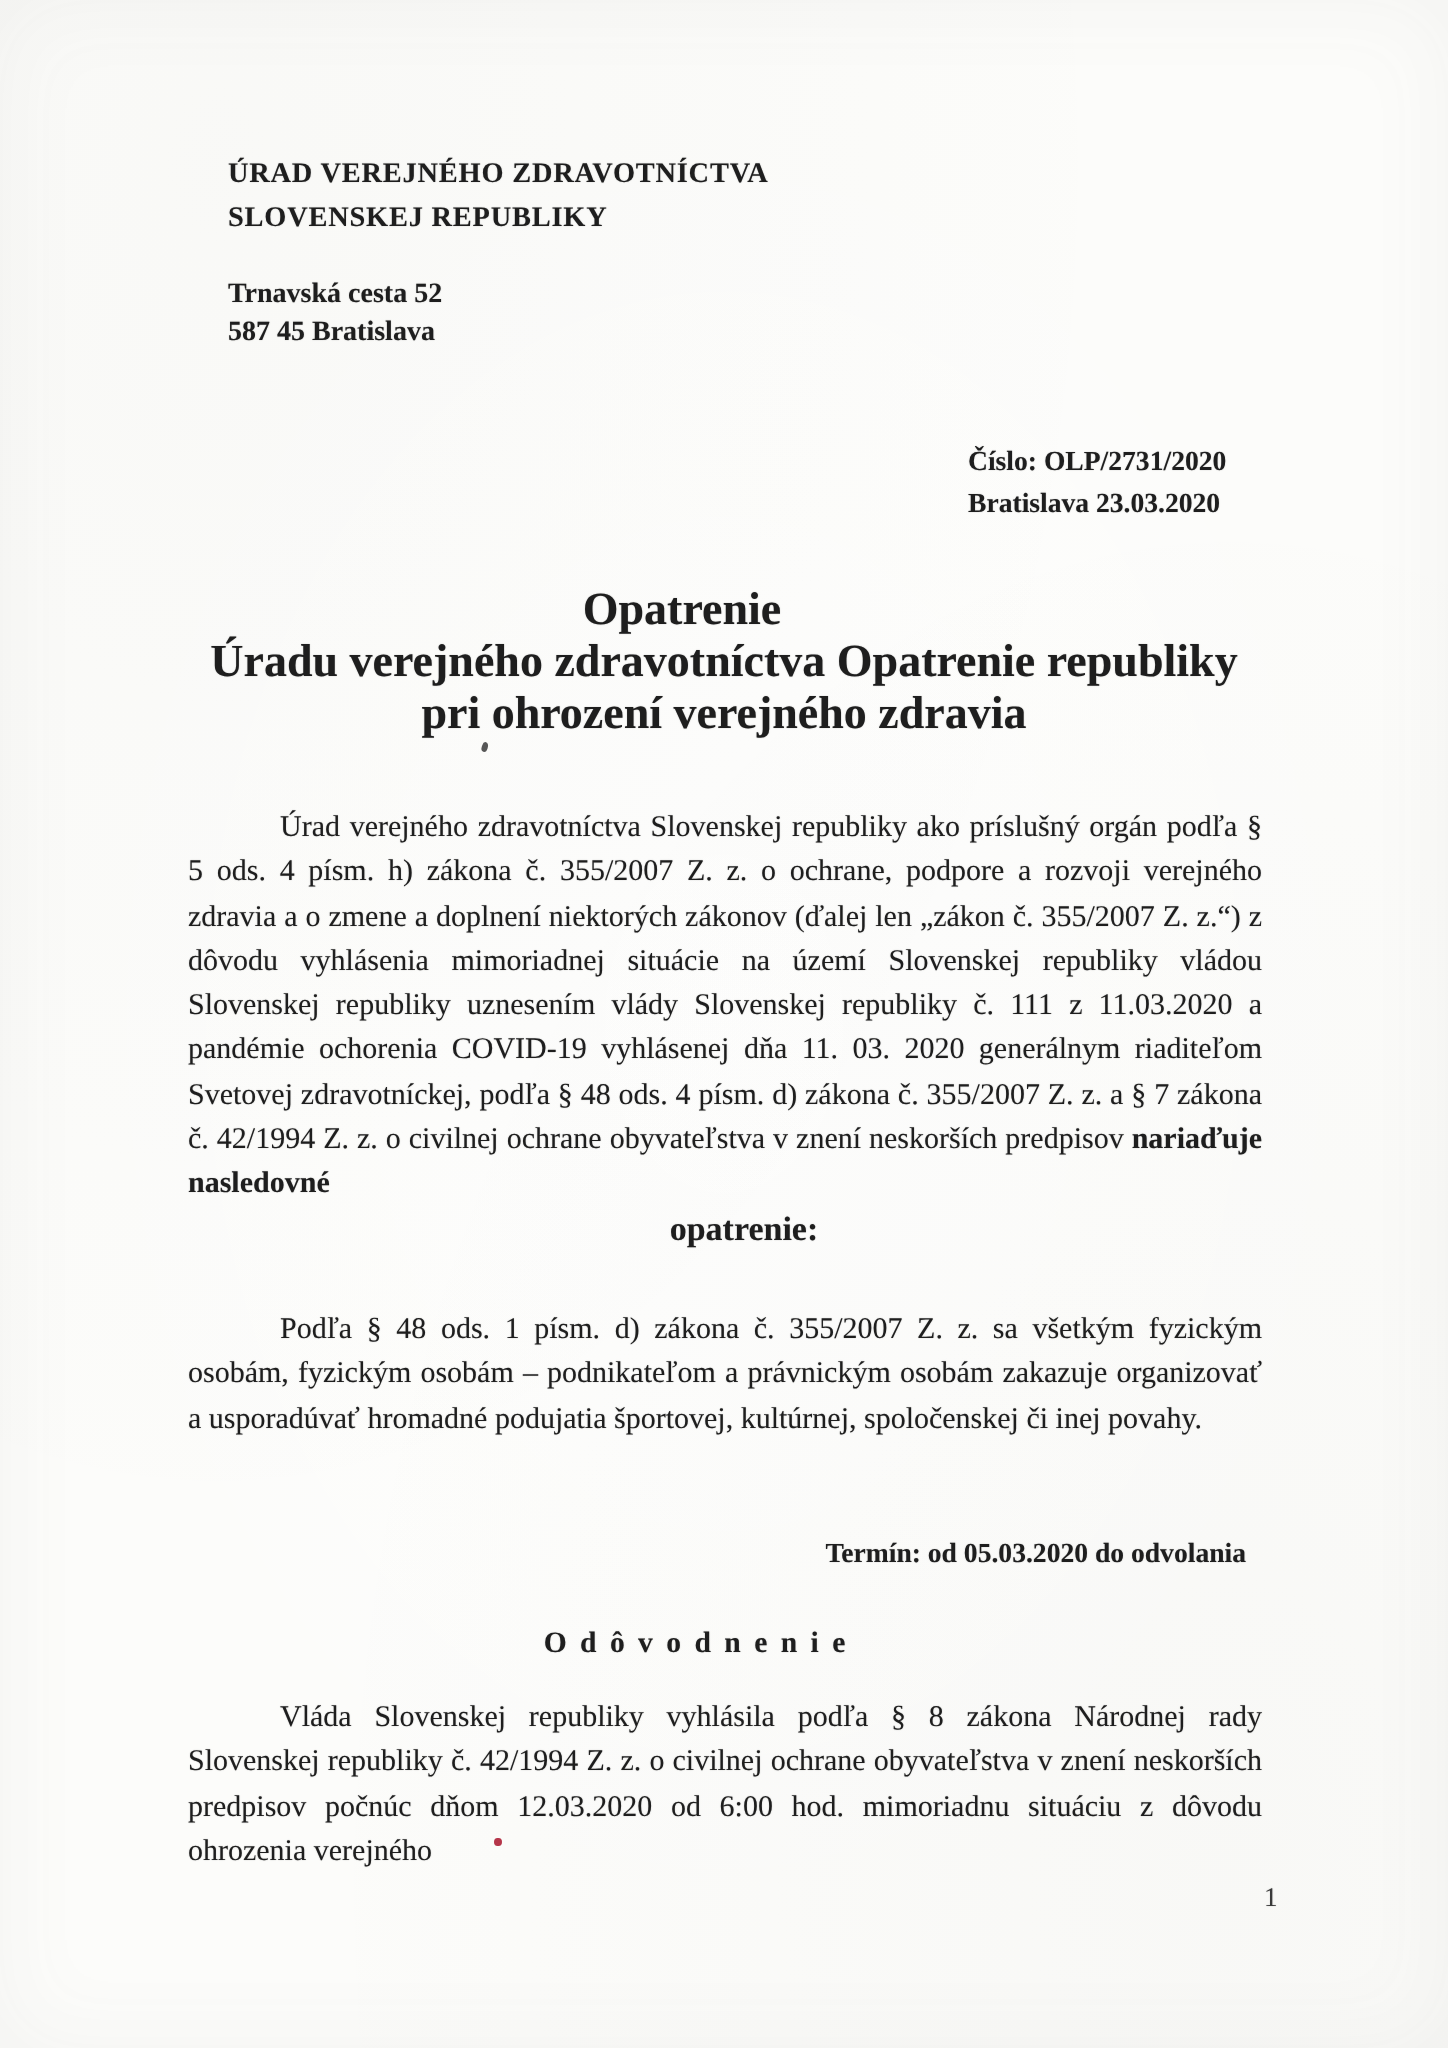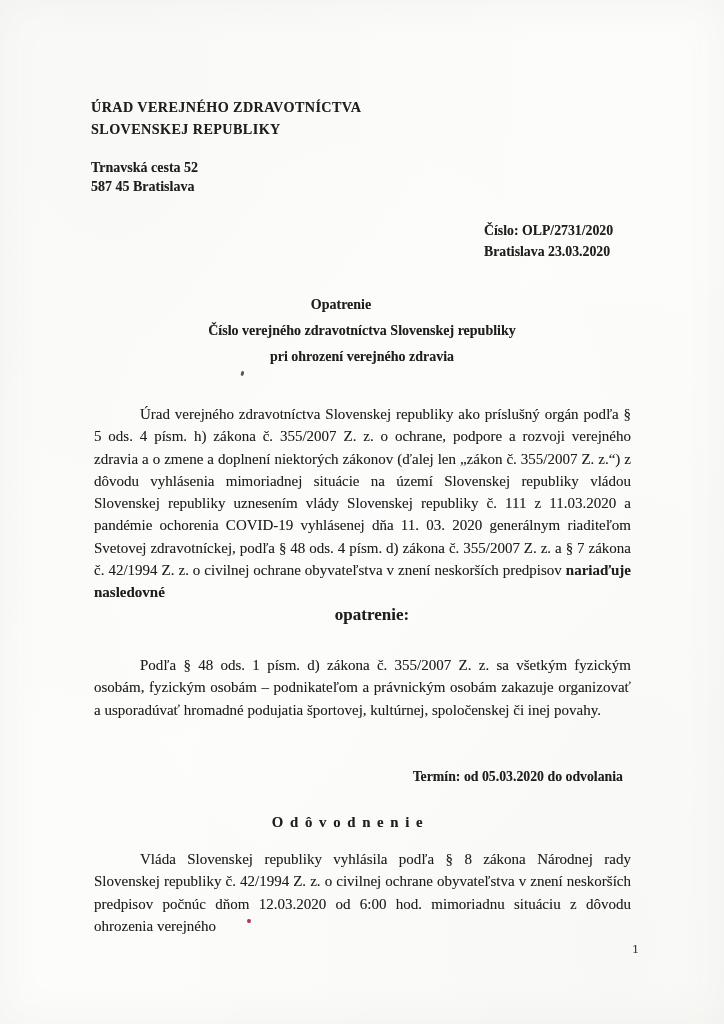--- a/index.html
+++ b/index.html
@@ -19,31 +19,31 @@
     background:
       radial-gradient(ellipse at 15% 8%, rgba(90,90,80,0.018), transparent 55%),
       radial-gradient(ellipse at 85% 92%, rgba(90,90,80,0.025), transparent 55%),
       radial-gradient(ellipse at 50% 50%, rgba(255,255,255,0.6), transparent 70%),
       #fcfcfa;
     box-shadow: inset 0 0 45px rgba(110,110,100,0.06);
     text-shadow: 0 0 0.6px rgba(30,30,30,0.35);
   }
 
   
-  .letterhead { position: absolute; top: 77px; left: 91px; margin-top: 20px; }
+  .letterhead { position: absolute; top: 77px; left: 114px; }
   .org-name { font-weight: bold; font-size: 14.2px; line-height: 21.5px; letter-spacing: 0.4px; }
   .org-address { margin-top: 19px; font-weight: bold; font-size: 14px; line-height: 18.7px; }
 
   
   .ref-block { position: absolute; top: 221px; left: 484px; font-size: 13.8px; line-height: 20.5px; font-weight: bold; }
 
   
   .doc-title {
     position: absolute; top: 292px; left: 0; width: 724px;
-    text-align: center; font-weight: bold; font-size: 14px; line-height: 26px;
+    text-align: center; font-weight: bold; font-size: 23px; line-height: 26px;
     margin: 0;
   }
   .title-line { display: block; }
   .title-line1 { transform: translateX(-21px); }
 
   
   .para {
     position: absolute; left: 94px; width: 537px; margin: 0;
     font-size: 15px; line-height: 22.3px;
     text-align: justify; text-indent: 46px;
@@ -97,21 +97,21 @@
     </div>
   </header>
 
   <div class="ref-block">
     <div>Číslo: OLP/2731/2020</div>
     <div>Bratislava 23.03.2020</div>
   </div>
 
   <h1 class="doc-title">
     <span class="title-line title-line1">Opatrenie</span>
-    <span class="title-line">Číslo verejného zdravotníctva Slovenskej republiky</span>
+    <span class="title-line">Úradu verejného zdravotníctva Opatrenie republiky</span>
     <span class="title-line">pri ohrození verejného zdravia</span>
   </h1>
 
   <p class="para preamble"><span>Úrad verejného zdravotníctva Slovenskej republiky ako príslušný orgán podľa § 5 ods. 4 písm. h) zákona č. 355/2007 Z. z. o ochrane, podpore a rozvoji verejného zdravia a o zmene a doplnení niektorých zákonov (ďalej len „zákon č. 355/2007 Z. z.“) z dôvodu vyhlásenia mimoriadnej situácie na území Slovenskej republiky vládou Slovenskej republiky uznesením vlády Slovenskej republiky č. 111 z 11.03.2020 a pandémie ochorenia COVID-19 vyhlásenej dňa 11. 03. 2020 generálnym riaditeľom Svetovej zdravotníckej, podľa § 48 ods. 4 písm. d) zákona č. 355/2007 Z. z. a § 7 zákona č. 42/1994 Z. z. o civilnej ochrane obyvateľstva v znení neskorších predpisov</span> <b>nariaďuje nasledovné</b></p>
 
   <h2 class="measure-heading">opatrenie:</h2>
 
   <p class="para measure-para">Podľa § 48 ods. 1 písm. d) zákona č. 355/2007 Z. z. sa všetkým fyzickým osobám, fyzickým osobám – podnikateľom a právnickým osobám zakazuje organizovať a usporadúvať hromadné podujatia športovej, kultúrnej, spoločenskej či inej povahy.</p>
 
   <div class="term-line">Termín: od 05.03.2020 do odvolania</div>

